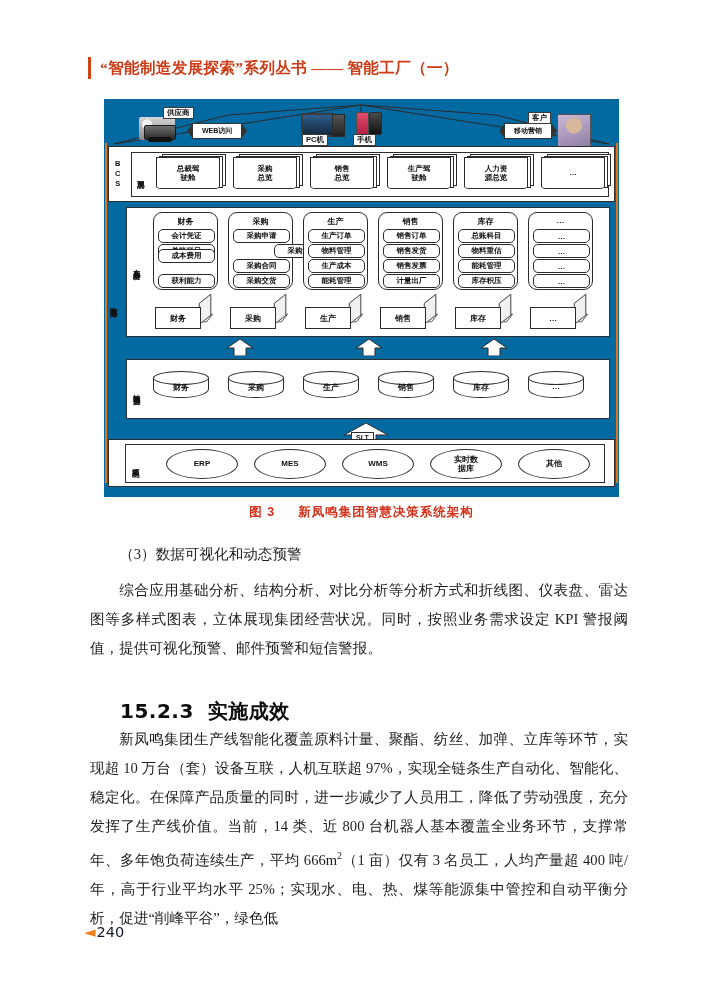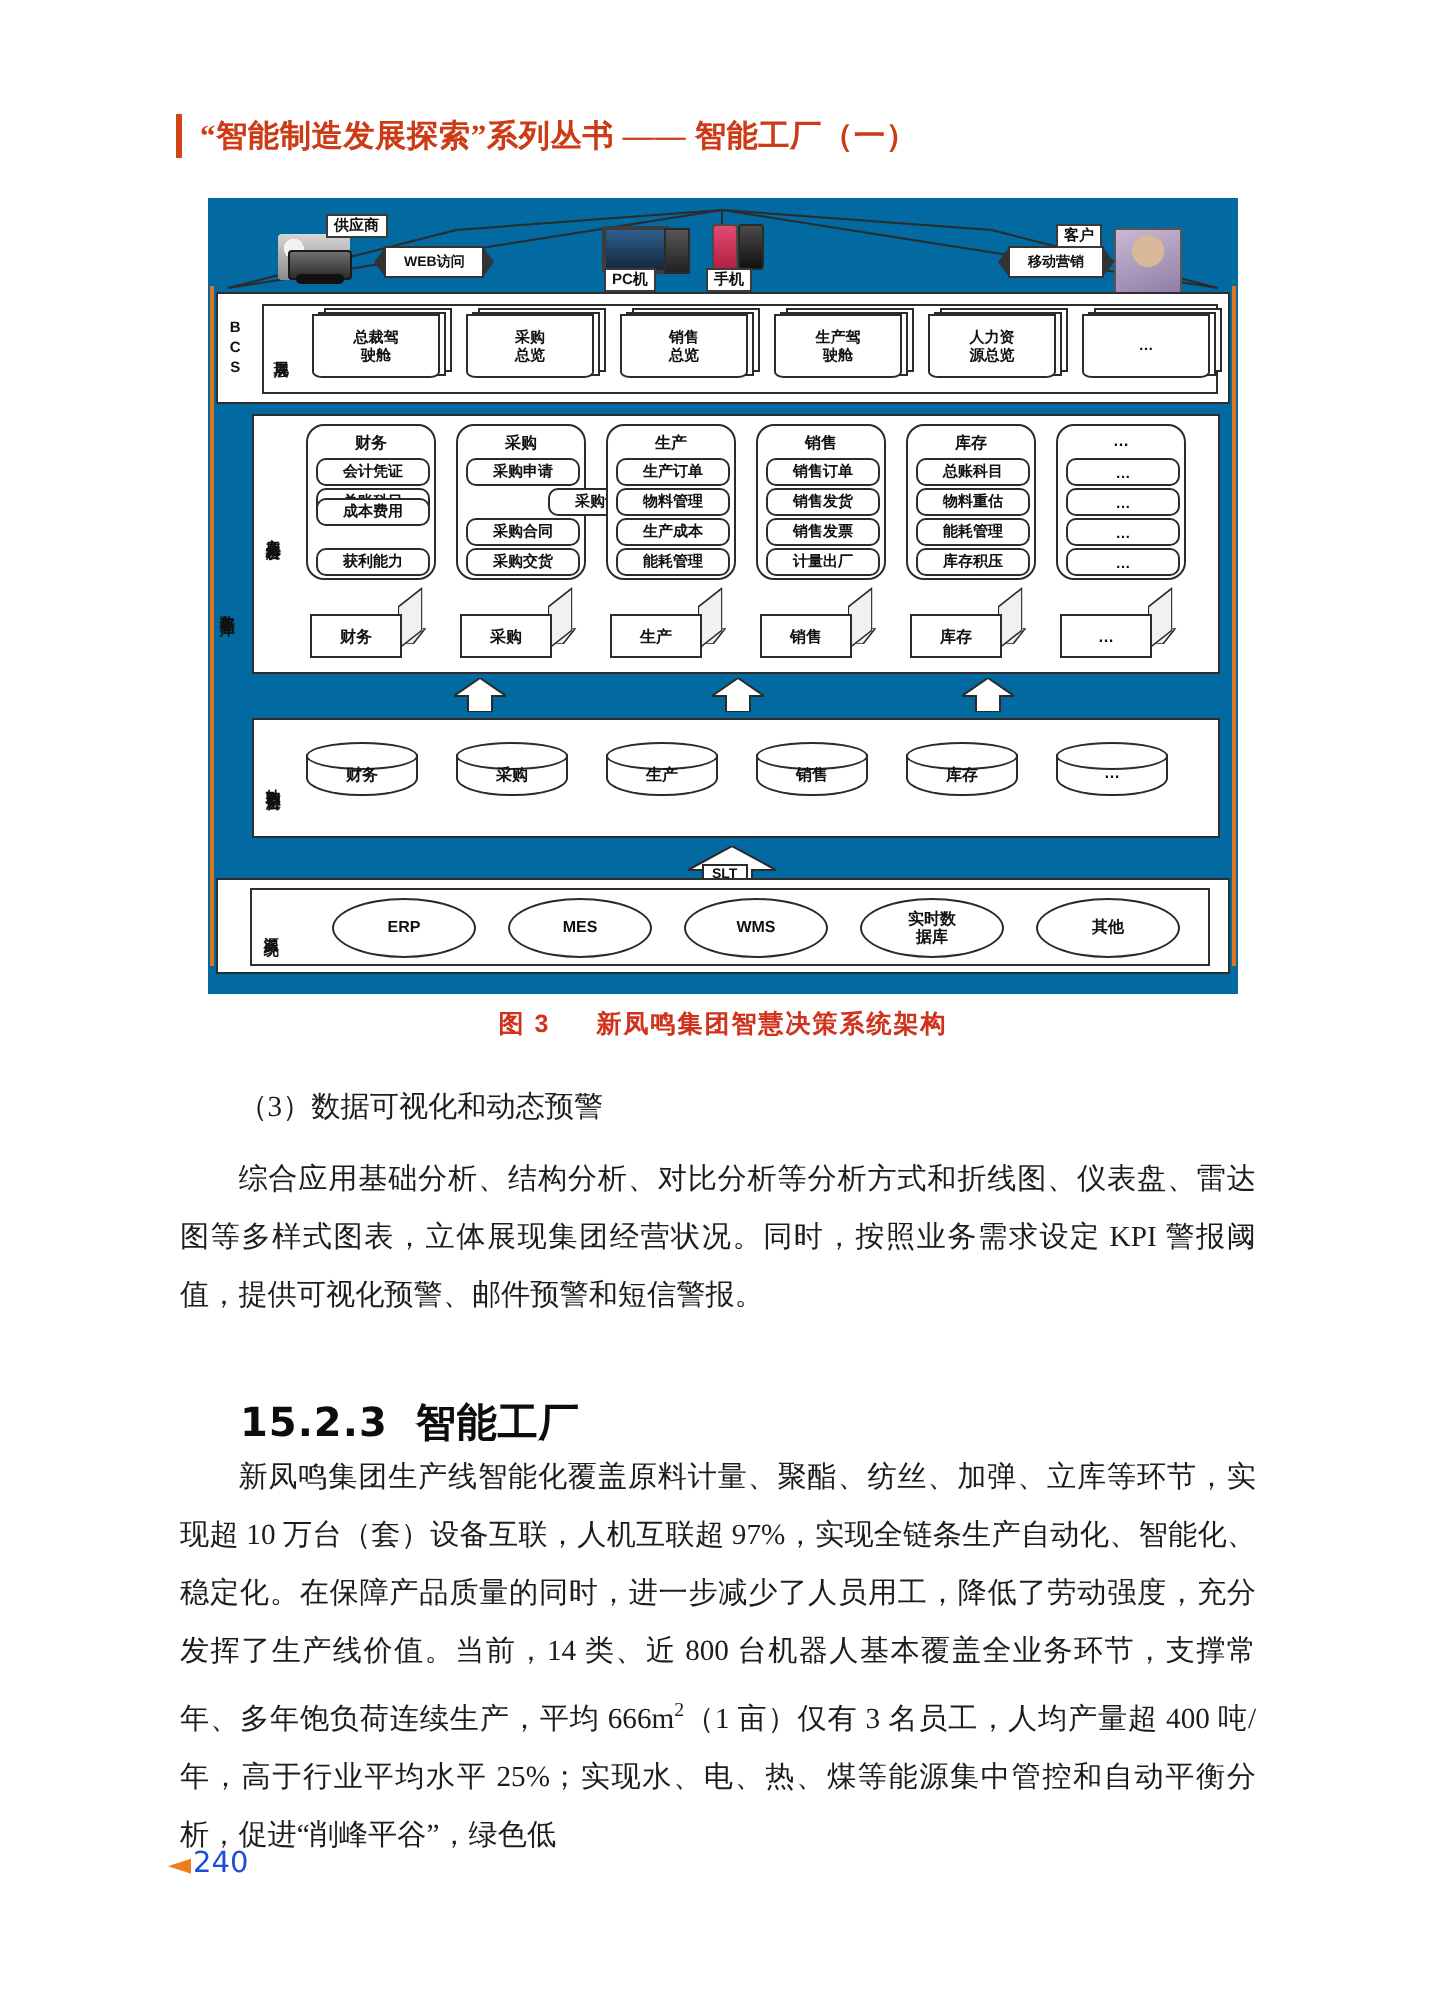--- a/index.html
+++ b/index.html
@@ -445,21 +445,21 @@
     font-family: "DejaVu Sans", "Liberation Sans", sans-serif;
   }
   .footer-arrow {
     color: #ef7d1a;
     font-size: 15px;
     font-weight: bold;
     margin-right: 1px;
     line-height: 1;
   }
   .footer-num {
-    color: #1d4ed8;
+    color: #0f172a;
     font-size: 14.5px;
     line-height: 1;
   }
   .sup { font-size: 0.68em; vertical-align: super; }
 </style>
 </head>
 <body>
 
 <div class="page">
 
@@ -722,21 +722,21 @@
     <span>图 3</span>
     <span style="display:inline-block; width:14px;"></span>
     <span>新凤鸣集团智慧决策系统架构</span>
   </div>
 
   <div class="body">
     <p class="para indent">（3）数据可视化和动态预警</p>
     <p class="para indent">综合应用基础分析、结构分析、对比分析等分析方式和折线图、仪表盘、雷达图等多样式图表，立体展现集团经营状况。同时，按照业务需求设定 KPI 警报阈值，提供可视化预警、邮件预警和短信警报。</p>
 
     <h3 class="section">
-      <span class="num">15.2.3</span><span>智能工厂</span>
+      <span class="num">15.2.3</span><span>实施成效</span>
     </h3>
 
     <p class="para indent after-heading"><span>新凤鸣集团生产线智能化覆盖原料计量、聚酯、纺丝、加弹、立库等环节，实现超 10 万台（套）设备互联，人机互联超 97%，实现全链条生产自动化、智能化、稳定化。在保障产品质量的同时，进一步减少了人员用工，降低了劳动强度，充分发挥了生产线价值。当前，14 类、近 800 台机器人基本覆盖全业务环节，支撑常年、多年饱负荷连续生产，平均 666m</span><span class="sup">2</span><span>（1 亩）仅有 3 名员工，人均产量超 400 吨/年，高于行业平均水平 25%；实现水、电、热、煤等能源集中管控和自动平衡分析，促进“削峰平谷”，绿色低</span></p>
   </div>
 
   <div class="footer">
     <span class="footer-arrow">◄</span>
     <span class="footer-num">240</span>
   </div>
 

